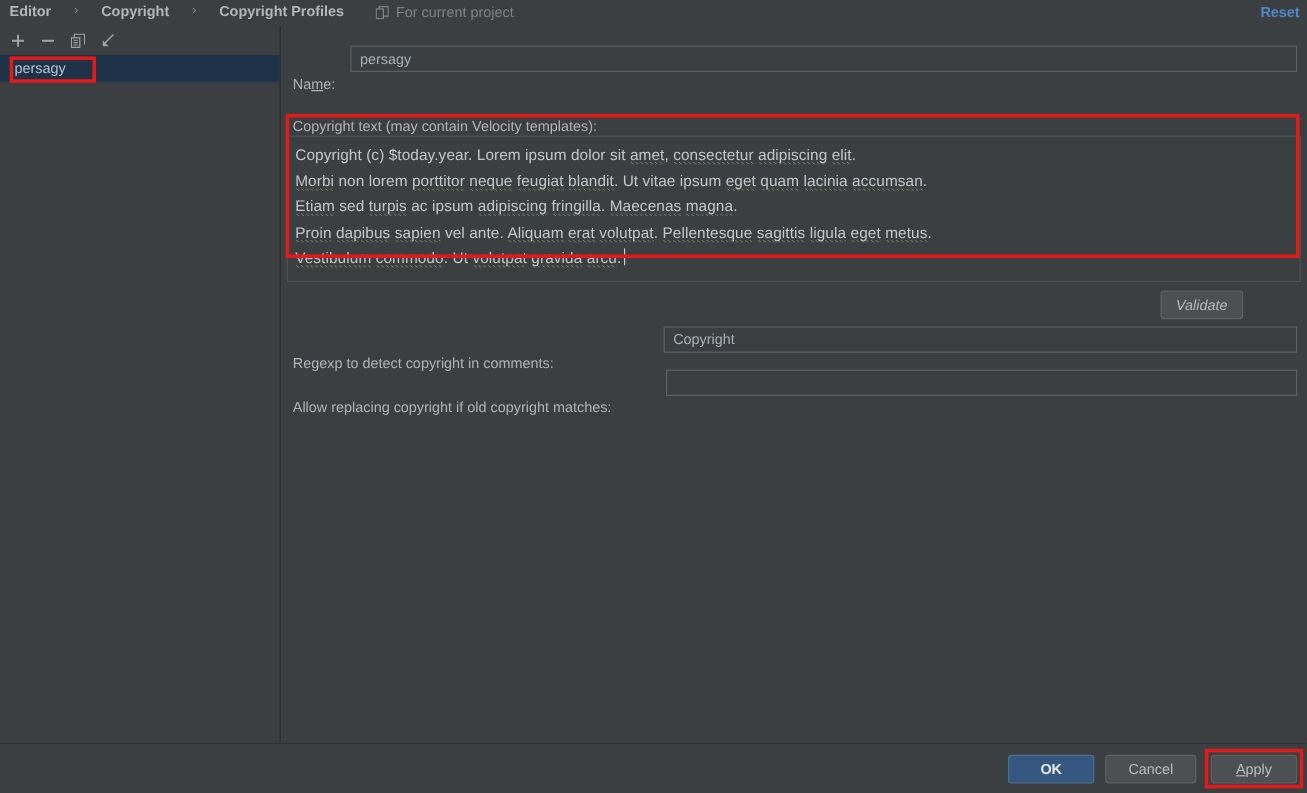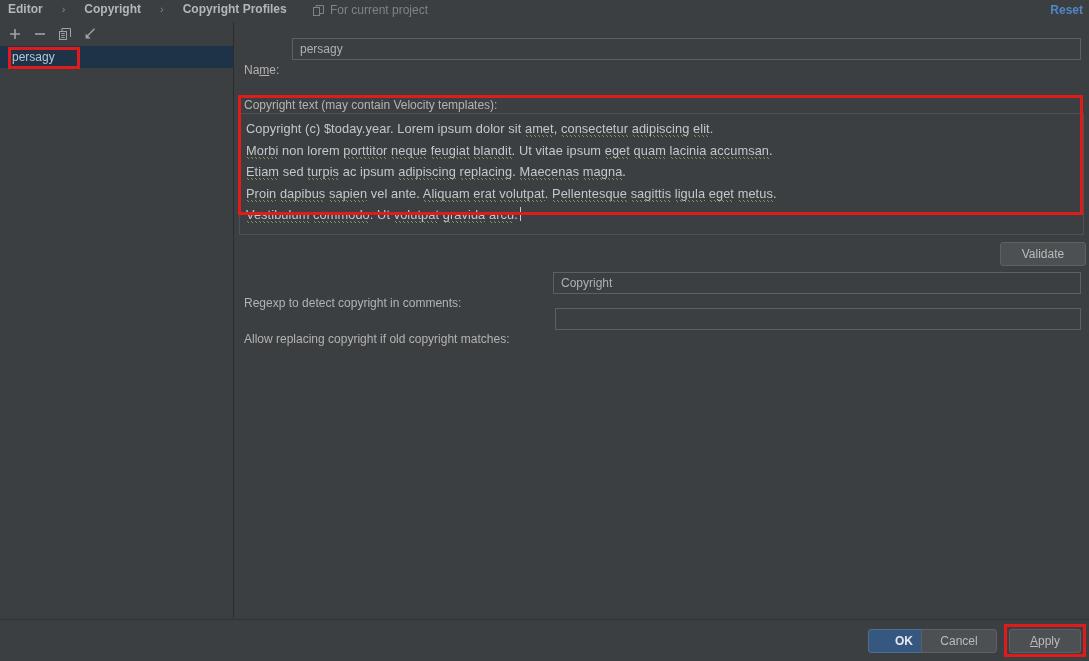--- a/index.html
+++ b/index.html
@@ -286,39 +286,39 @@
 
   <div class="label" style="left:9px; top:25px;"><span>Na</span><span class="mn">m</span><span>e:</span></div>
   <input class="textfield" style="left: 57px; top: 16px; width: 789px;" value="persagy">
 
   <div class="label" style="left:9px; top:60px;">Copyright text (may contain Velocity templates):</div>
 
   <div id="copy-text-wrap">
     <div id="copy-text">
         <div class="ctline"><span>Copyright (c) $today.year. Lorem ipsum dolor sit </span><span class="sq">amet</span><span>, </span><span class="sq">consectetur</span><span> </span><span class="sq">adipiscing</span><span> </span><span class="sq">elit</span><span>.</span></div>
         <div class="ctline"><span class="sq">Morbi</span><span> non lorem </span><span class="sq">porttitor</span><span> </span><span class="sq">neque</span><span> </span><span class="sq">feugiat</span><span> </span><span class="sq">blandit</span><span>. Ut vitae ipsum </span><span class="sq">eget</span><span> </span><span class="sq">quam</span><span> </span><span class="sq">lacinia</span><span> </span><span class="sq">accumsan</span><span>.</span></div>
-        <div class="ctline"><span class="sq">Etiam</span><span> sed </span><span class="sq">turpis</span><span> ac ipsum </span><span class="sq">adipiscing</span><span> </span><span class="sq">replacing</span><span>. </span><span class="sq">Maecenas</span><span> </span><span class="sq">magna</span><span>.</span></div>
+        <div class="ctline"><span class="sq">Etiam</span><span> sed </span><span class="sq">turpis</span><span> ac ipsum </span><span class="sq">adipiscing</span><span> </span><span class="sq">fringilla</span><span>. </span><span class="sq">Maecenas</span><span> </span><span class="sq">magna</span><span>.</span></div>
         <div class="ctline"><span class="sq">Proin</span><span> </span><span class="sq">dapibus</span><span> </span><span class="sq">sapien</span><span> vel ante. </span><span class="sq">Aliquam</span><span> </span><span class="sq">erat</span><span> </span><span class="sq">volutpat</span><span>. </span><span class="sq">Pellentesque</span><span> </span><span class="sq">sagittis</span><span> </span><span class="sq">ligula</span><span> </span><span class="sq">eget</span><span> </span><span class="sq">metus</span><span>.</span></div>
         <div class="ctline"><span class="sq">Vestibulum</span><span> </span><span class="sq">commodo</span><span>. Ut </span><span class="sq">volutpat</span><span> </span><span class="sq">gravida</span><span> </span><span class="sq">arcu</span><span>.</span><span class="caret"></span></div>
       </div>
   </div>
 
-  <div class="btn" style="left:765px; top:220px; width:86px;">
+  <div class="btn" style="left:732px; top:220px; width:69px;font-style:italic;">
     <span>Validate</span>
   </div>
 
   <div class="label" style="left:9px; top:258px;">Regexp to detect copyright in comments:</div>
   <input class="textfield" style="left: 318px; top: 250px; width: 528px;" value="Copyright">
 
   <div class="label" style="left:9px; top:294px;">Allow replacing copyright if old copyright matches:</div>
   <input class="textfield" style="left: 320px; top: 286px; width: 526px;" value="">
 </div>
 
 <div id="footer">
-  <div class="btn primary" style="left:840px; top:9px; width:72px;margin-left:28px;">
+  <div class="btn primary" style="left:840px; top:9px; width:72px;">
     <span>OK</span>
   </div>
   <div class="btn" style="left:921px; top:9px; width:76px;">
     <span>Cancel</span>
   </div>
   <div class="btn" style="left:1009px; top:9px; width:72px;">
     <span><span class="mn">A</span><span>pply</span></span>
   </div>
 </div>
 

